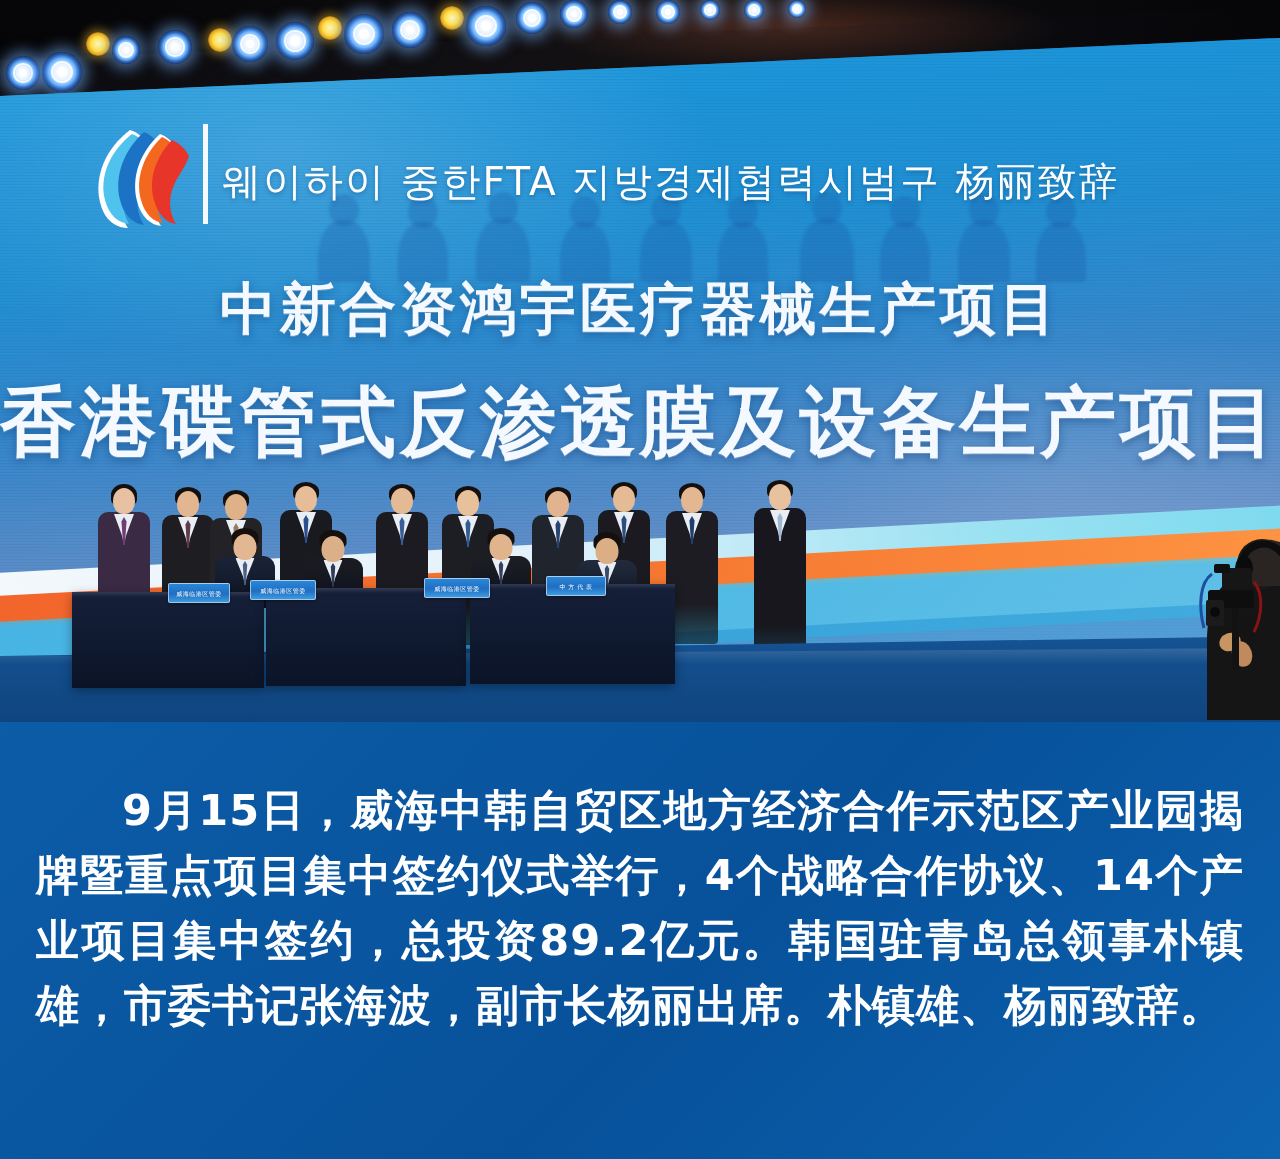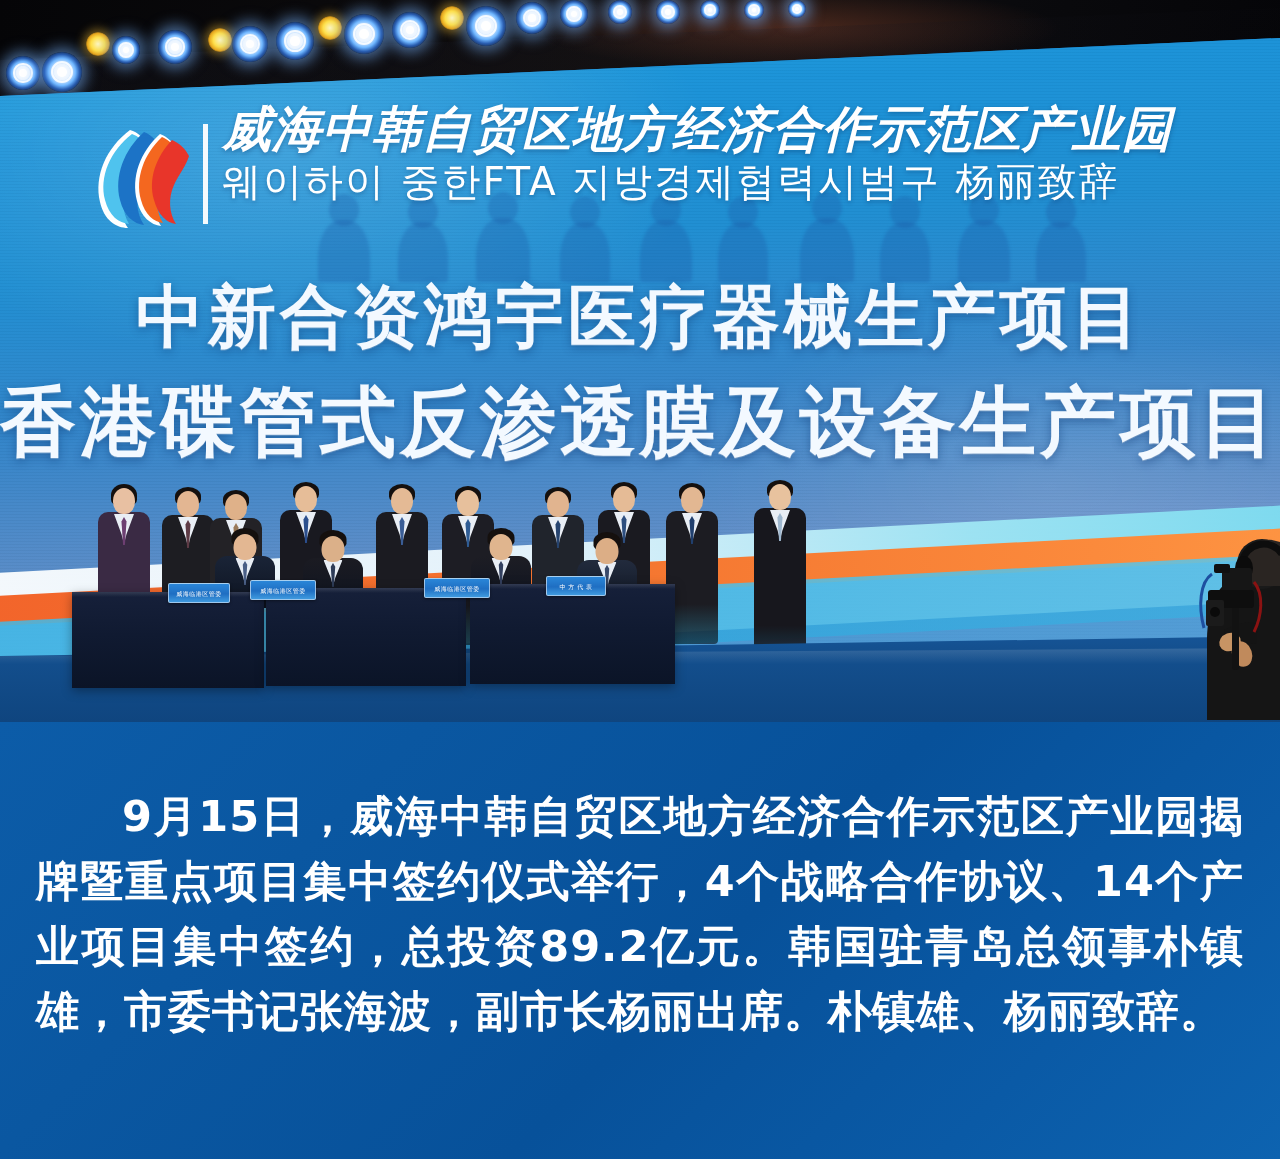--- a/index.html
+++ b/index.html
@@ -119,21 +119,21 @@
   }
 
   .title-line{
     position:absolute; width:1280px; text-align:center;
     color:#f3f9ff; font-weight:700;
     font-family:"DejaVu Serif","Liberation Serif",serif;
     letter-spacing:4px;
     text-shadow:0 3px 10px rgba(8,50,110,.45), 0 1px 0 rgba(255,255,255,.35);
     white-space:nowrap;
   }
-  .title-1{ top:272px; font-size:68px; }
+  .title-1{ top:272px; font-size:56px; }
   .title-2{ top:372px; font-size:76px; }
 
   
   .stage-floor{
     position:absolute; left:0; top:600px; width:1280px; height:122px;
     background:linear-gradient(180deg,#1a5fa8 0%,#14508f 40%,#0f457f 100%);
     clip-path:polygon(0 56px,1280px 36px,1280px 122px,0 122px);
   }
   .stage-lip{
     position:absolute; left:0; top:648px; width:1280px; height:16px;
@@ -199,21 +199,21 @@
 
   
   .cameraman{ position:absolute; right:0; top:520px; width:96px; height:200px; }
 
   
   .caption{
     position:absolute; left:0; top:722px; width:1280px; height:437px;
     background:linear-gradient(135deg,#0c5ca8 0%,#0a57a1 25%,#07519a 55%,#0a5aa6 80%,#0d63b0 100%);
   }
   .caption-inner{
-    position:absolute; left:36px; top:62px; width:1208px;
+    position:absolute; left:36px; top:56px; width:1208px;
   }
   .caption p{
     color:#ffffff;
     font-size:43px;
     line-height:65px;
     font-weight:700;
     letter-spacing:1px;
     text-indent:2em;
     text-align:justify;
     font-family:"DejaVu Sans","Liberation Sans",sans-serif;
@@ -327,21 +327,20 @@
       <path d="M44 6 C20 24 8 52 14 78 C18 96 30 104 42 104 C34 92 32 74 40 58 C46 46 56 36 62 24 C58 14 52 8 44 6 Z" fill="#ffffff"></path>
       <path d="M46 10 C24 27 13 53 19 76 C23 92 33 99 43 100 C36 88 35 72 42 58 C48 46 57 37 62 26 C58 17 52 12 46 10 Z" fill="#4fc3ee"></path>
       <path d="M58 8 C38 26 28 52 34 76 C38 92 48 100 58 101 C50 89 49 73 56 59 C62 47 71 38 76 27 C72 18 66 11 58 8 Z" fill="#1c73c6"></path>
       <path d="M74 10 C54 28 45 53 51 77 C55 93 65 101 75 102 C67 90 66 74 73 60 C79 48 88 39 92 28 C88 19 82 13 74 10 Z" fill="#ffffff"></path>
       <path d="M76 13 C58 30 49 54 55 76 C59 91 68 98 77 99 C70 88 69 73 76 60 C81 49 89 41 93 30 C89 22 83 16 76 13 Z" fill="#f4671f"></path>
       <path d="M86 16 C70 33 62 55 68 76 C72 91 81 99 90 100 C83 89 82 74 88 61 C93 50 100 42 103 32 C99 24 93 19 86 16 Z" fill="#e8352a"></path>
     </svg>
   </div>
   <div class="logo-divider"></div>
 
-  <div class="hdr-cn">威海中韩自贸区地方经济合作示范区产业园</div>
   <div class="hdr-kr">웨이하이  중한FTA  지방경제협력시범구  杨丽致辞</div>
 
   <div class="title-line title-1">中新合资鸿宇医疗器械生产项目</div>
   <div class="title-line title-2">香港碟管式反渗透膜及设备生产项目</div>
 
   <div id="people-layer">
       <div class="person" style="left: 96px; top: 484px; width: 56px; height: 160px;">
         <div class="body" style="width: 52px; height: 132px; top: 28px; background: linear-gradient(rgb(58, 42, 68) 0%, rgb(58, 42, 68) 70%, rgba(0, 0, 0, 0.55) 100%);"></div>
         <div class="shirt" style="width: 20px; height: 30px; top: 30px;"></div>
         <div class="tie" style="width: 9px; height: 28px; top: 33px; background: rgb(109, 63, 114);"></div>

